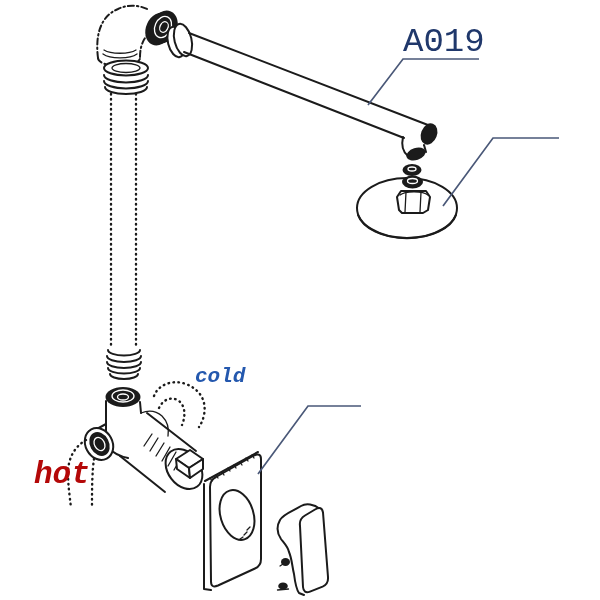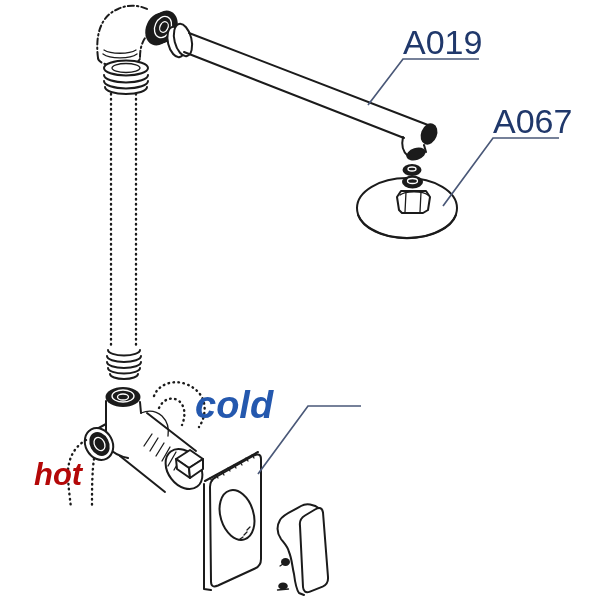--- a/index.html
+++ b/index.html
@@ -1,34 +1,34 @@
 <!DOCTYPE html>
 <html style="--label-navy: #20386b; --cold-blue: #2458ae; --hot-red: #b40808; --line: #1b1b1b; --leader: #4a5878; --background: #ffffff;"><head>
 <meta charset="utf-8">
 <style>
   :root{
     --label-navy:#20386b; --cold-blue:#2458ae; --hot-red:#b40808;
     --line:#1b1b1b; --leader:#4a5878; --background:#ffffff;
   }
   html,body{margin:0;padding:0;}
   .stage{position:relative;width:600px;height:600px;background:var(--background);
-         overflow:hidden;font-family:Liberation Sans, sans-serif;}
+         overflow:hidden;font-family:Liberation Mono, monospace;}
   svg{position:absolute;left:0;top:0;}
   .ln{stroke:var(--line);stroke-width:2;fill:none;stroke-linecap:round;stroke-linejoin:round;}
   .lnthin{stroke-width:1.3;}
   .fillb{fill:var(--line);stroke:none;}
   .fw{fill:#ffffff;}
   .dashdot{stroke-dasharray:6 3 1.5 3;}
   .dotted{stroke-dasharray:0.6 4.4;stroke-width:2.4;stroke-linecap:round;}
   .wthread{stroke:#ffffff;stroke-width:1.3;fill:none;}
   .leader{stroke:var(--leader);stroke-width:1.7;fill:none;}
   .part-label{position:absolute;color:var(--label-navy);font-size:34px;line-height:1;white-space:nowrap;}
   .product-label{position:absolute;color:var(--label-navy);font-size:30px;line-height:1;white-space:nowrap;}
   .flow-label{position:absolute;font-weight:bold;font-style:italic;line-height:1;white-space:nowrap;}
-  .cold{color:var(--cold-blue);font-size:38px;margin-top:20px;}
+  .cold{color:var(--cold-blue);font-size:21px;}
   .hot{color:var(--hot-red);font-size:31px;}
 </style>
 </head>
 <body>
 
 <div class="stage">
 
   <svg width="600" height="600" viewBox="0 0 600 600">
 
     <g>
@@ -169,19 +169,18 @@
 
     <g>
       <path class="leader" d="M 479,59 L 403,59 L 368,105"></path>
       <path class="leader" d="M 559,138 L 493,138 L 443,206"></path>
       <path class="leader" d="M 361,406 L 308,406 L 258,474"></path>
     </g>
   </svg>
 
   <div class="part-label" style="left:403px;top:25px;">A019</div>
 
-  <div class="part-label" style="left:493px;top:104px;">A067</div>
 
 
   <div class="flow-label cold" style="left:195px;top:366px;">cold</div>
 
   <div class="flow-label hot" style="left:34px;top:459px;">hot</div>
 </div>
 
 </body></html>

